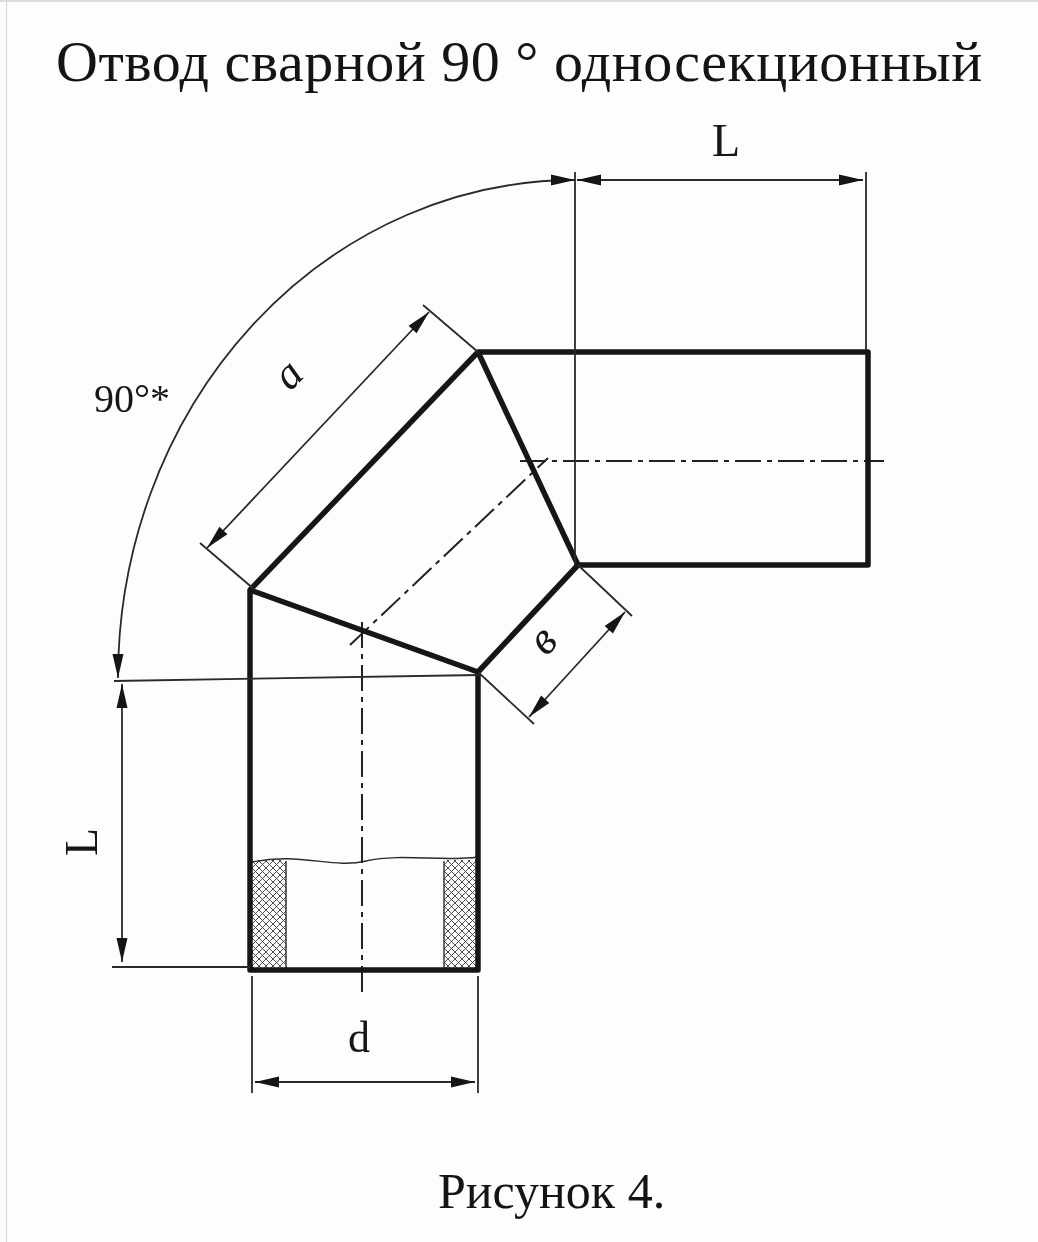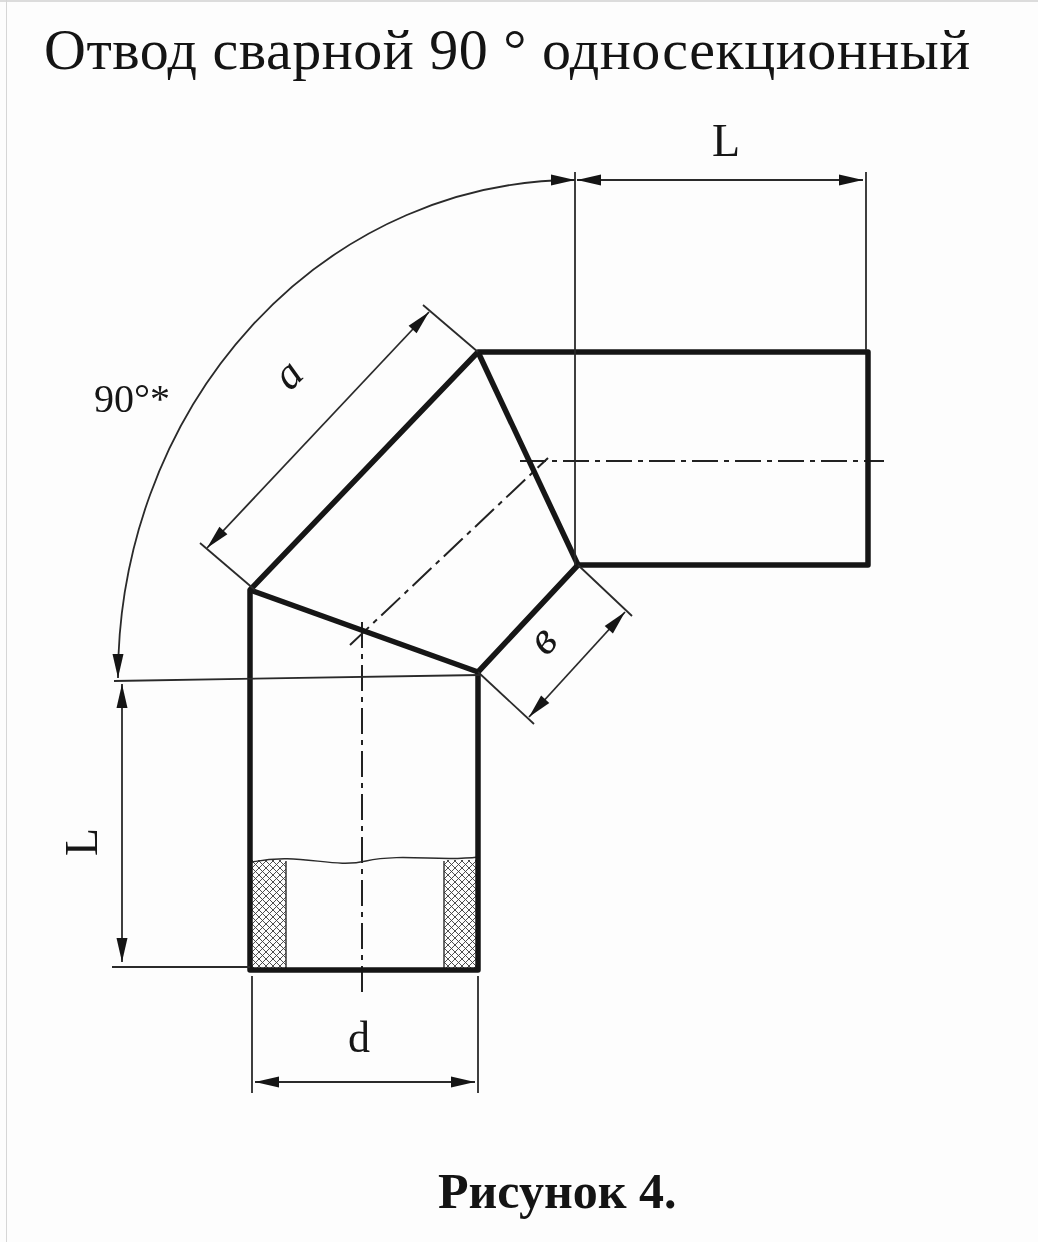--- a/index.html
+++ b/index.html
@@ -4,26 +4,26 @@
 <style>
   html,body{margin:0;padding:0;}
   body{
     width:1038px;height:1242px;position:relative;overflow:hidden;
     background:#fdfdfd;color:#141414;
     font-family:"Liberation Serif", serif;
   }
   .scan-edge-top{position:absolute;left:0;top:0;width:100%;height:2px;background:#dcdcdc;}
   .scan-edge-left{position:absolute;left:6px;top:0;width:1px;height:100%;background:#d6d6d6;}
   .title{
-    position:absolute;left:44px;top:16px;margin:0;
+    position:absolute;left:44px;top:16px;margin:12px;
     font-size:58px;font-weight:400;white-space:nowrap;letter-spacing:.5px;
   }
   .caption{
     position:absolute;left:438px;top:1162px;
-    font-size:50px;font-weight:700;white-space:nowrap;
+    font-size:50px;font-weight:400;white-space:nowrap;
   }
   svg.drawing{position:absolute;left:0;top:0;}
   .bold-line{stroke:#161616;stroke-width:5.5;fill:none;stroke-linejoin:round;stroke-linecap:butt;}
   .thin-line{stroke:#2a2a2a;stroke-width:1.8;fill:none;}
   .center-line{stroke:#222;stroke-width:2;fill:none;stroke-dasharray:26 6 5 6;}
   .arrow{fill:#151515;stroke:none;}
   .dim-text{font-family:"Liberation Serif",serif;fill:#161616;}
   .it{font-style:italic;}
   .hatch-edge{stroke:#2a2a2a;stroke-width:1.4;fill:none;}
 </style>

